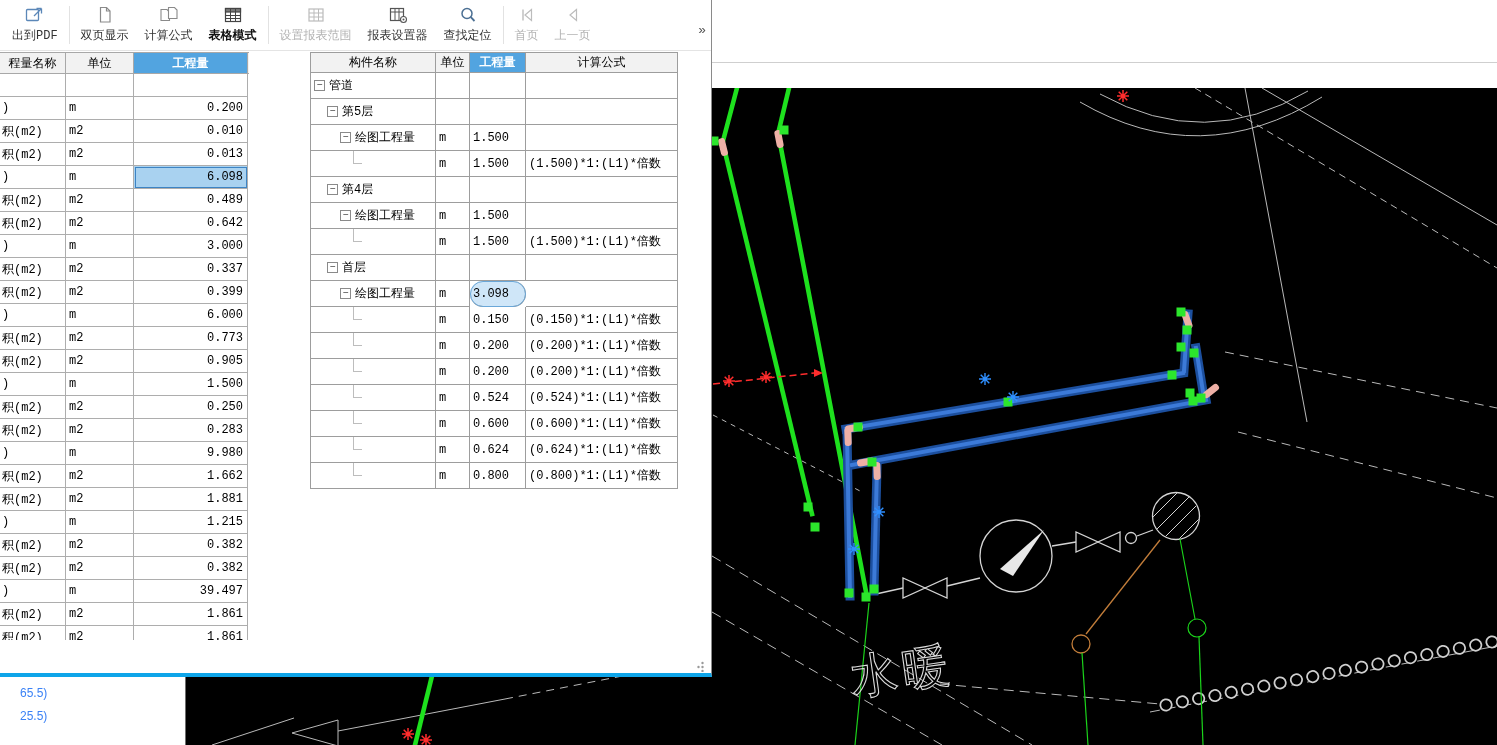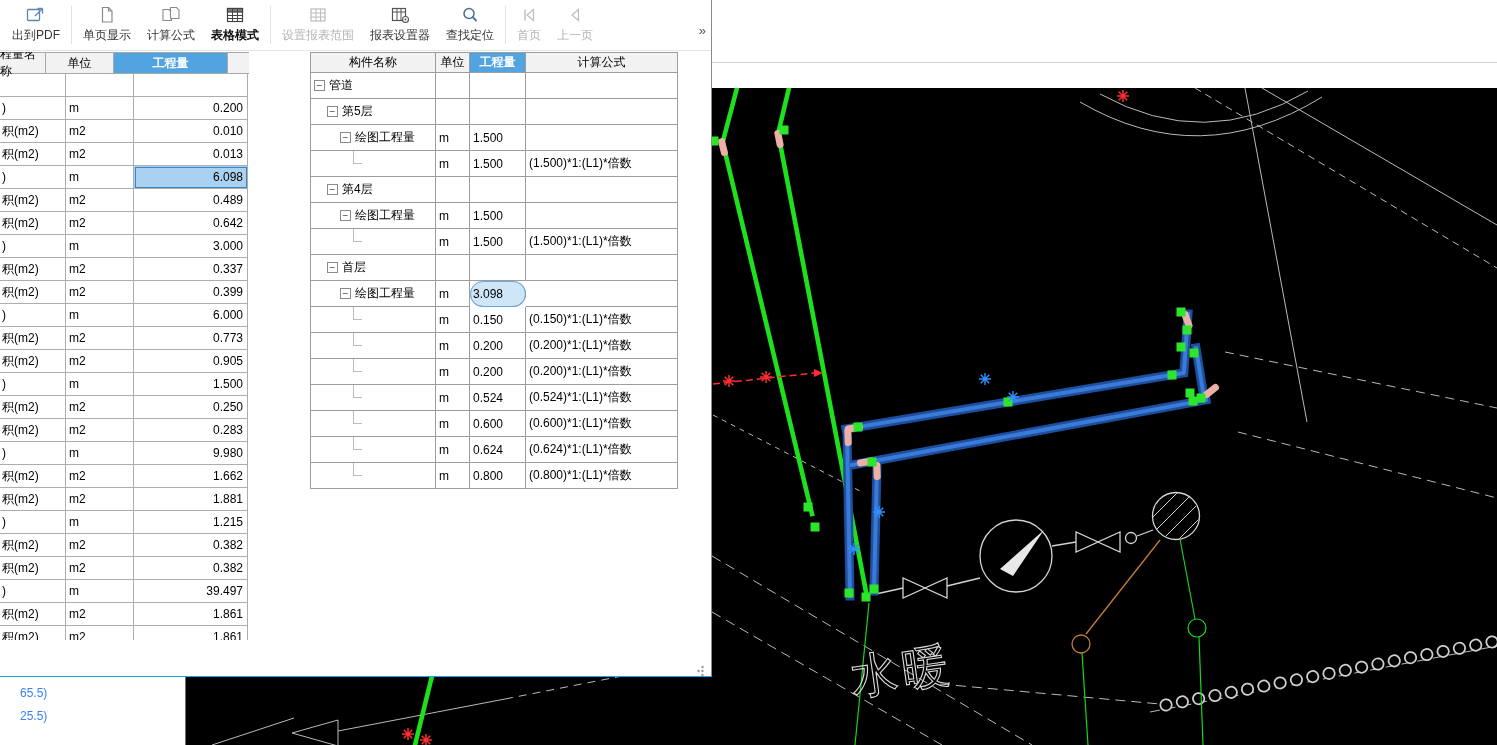--- a/index.html
+++ b/index.html
@@ -10,37 +10,37 @@
   .cad-svg { position:absolute; left:0; top:0; z-index:1; }
   .topline { position:absolute; left:712px; top:62px; width:785px; height:1px; background:#cfcfcf; z-index:2; }
 
   
   .side-list { position:absolute; left:0; top:677px; width:186px; height:68px; background:#fff;
                border-right:1px solid #6e6e6e; z-index:3; padding-top:5px; }
   .side-item { font-size:12px; color:#3b82f6; height:23px; padding:4px 0 0 4px;margin-left:16px; }
 
   
   .report-window { position:absolute; left:0; top:0; width:712px; height:677px; background:#fff;
-                   border-right:1px solid #8a8a8a; border-bottom:1px solid #0ea5e9; z-index:4; }
+                   border-right:1px solid #8a8a8a; border-bottom:4px solid #0ea5e9; z-index:4;font-family:Liberation Mono, monospace; }
 
   .toolbar { position:absolute; left:0; top:0; width:100%; height:51px; border-bottom:1px solid #e4e4e4;
              display:flex; align-items:stretch; padding-left:4px; background:#fff; }
   .tb-item { display:flex; flex-direction:column; align-items:center; padding:4px 8px 2px; }
   .tb-item .icon { height:22px; display:flex; align-items:center; }
   .tb-item .lbl { font-size:12px; color:#333; margin-top:1px; white-space:nowrap; }
   .tb-item.disabled .lbl { color:#b3b3b3; }
   .tb-item.active .lbl { font-weight:bold; color:#111; }
   .tb-sep { width:1px; background:#e2e2e2; margin:6px 3px; }
   .tb-overflow { position:absolute; right:5px; top:23px; font-size:13px; color:#555; }
 
   
   .left-table { position:absolute; left:0; top:52px; width:249px; height:588px; overflow:hidden; font-size:12px; }
   .lt-header { display:flex; height:22px; background:#f2f2f2; border-top:1px solid #a8a8a8; border-bottom:1px solid #a8a8a8; }
   .lt-h { border-right:1px solid #a8a8a8; display:flex; align-items:center; justify-content:center; color:#000; }
-  .lt-h.name { width:46px; } .lt-h.unit { width:68px; }
+  .lt-h.name { width:66px; } .lt-h.unit { width:68px; }
   .lt-h.val { width:114px; background:#52a4e0; color:#fff; font-weight:bold; }
   .lt-row { display:flex; height:23px; background:#fff; }
   .lt-cell { border-right:1px solid #adadad; border-bottom:1px solid #adadad; display:flex; align-items:center;
              overflow:hidden; white-space:nowrap; }
   .lt-name { width:66px; padding-left:2px; }
   .lt-unit { width:68px; padding-left:3px; }
   .lt-val  { width:114px; justify-content:flex-end; padding-right:4px; }
   .lt-val.selected { background:#a9d2f0; outline:1px solid #3d84c4; outline-offset:-2px; }
 
   
@@ -245,21 +245,21 @@
       <span class="lbl">出到PDF</span>
     </div>
     <div class="tb-sep"></div>
     <div class="tb-item">
       <span class="icon">
           <svg width="20" height="20" viewBox="0 0 20 20">
             <path d="M5.5 2.5 h6 l3.5 3.5 v11 h-9.5 z" fill="#fff" stroke="#8a8a8a" stroke-width="1.2"></path>
             <path d="M11.5 2.5 v3.5 h3.5" fill="none" stroke="#8a8a8a" stroke-width="1.2"></path>
           </svg>
         </span>
-      <span class="lbl">单页显示</span>
+      <span class="lbl">双页显示</span>
     </div>
     <div class="tb-item">
       <span class="icon">
           <svg width="22" height="20" viewBox="0 0 22 20">
             <path d="M3 4.5 h6 l2.5 2.5 v8.5 h-8.5 z" fill="#fff" stroke="#8a8a8a" stroke-width="1.1"></path>
             <path d="M10.5 2.5 h6 l2.5 2.5 v8.5 h-8.5 z" fill="#fff" stroke="#8a8a8a" stroke-width="1.1"></path>
           </svg>
         </span>
       <span class="lbl">计算公式</span>
     </div>

